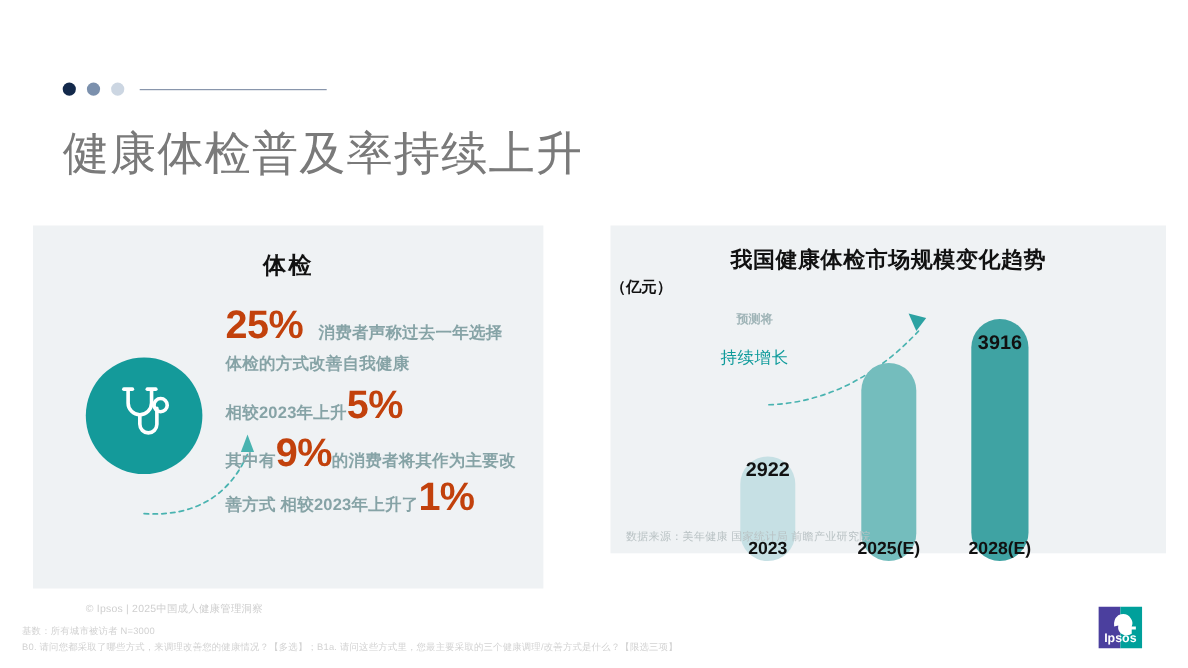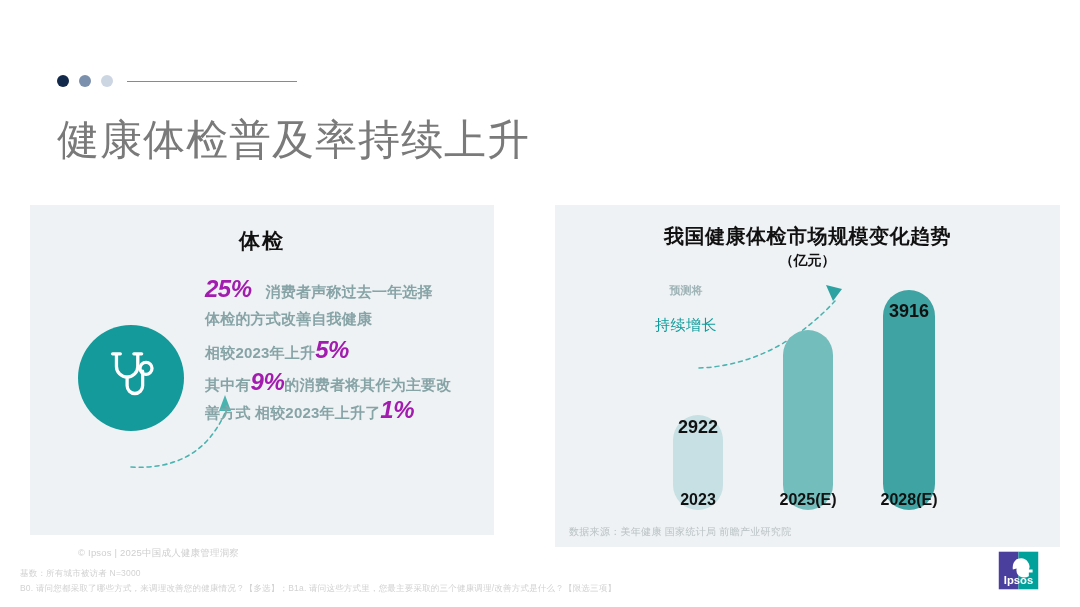--- a/index.html
+++ b/index.html
@@ -18,21 +18,21 @@
 
   .page-title{
     position:absolute;left:57px;top:112px;
     font-size:42px;color:#7a7a7a;font-weight:400;
     letter-spacing:1px;white-space:nowrap;
   }
 
   
   .panel{position:absolute;background:#eff2f4;}
   .panel-left{left:30px;top:205px;width:464px;height:330px;}
-  .panel-right{left:555px;top:205px;width:505px;height:342px;}
+  .panel-right{left:555px;top:205px;width:505px;height:298px;}
 
   .panel-title{
     position:absolute;width:100%;text-align:center;
     font-weight:bold;color:#111;
   }
   .panel-left .panel-title{top:22px;font-size:21px;letter-spacing:2px;}
 
   
   .badge{
     position:absolute;left:48px;top:120px;
@@ -44,37 +44,36 @@
 
   
   .statements{
     position:absolute;left:175px;top:72px;width:310px;
   }
   .stmt-line{
     display:flex;align-items:baseline;flex-wrap:nowrap;
     margin-bottom:10px;line-height:1.0;
   }
   .big{
-    font-size:24px;font-weight:bold;color:#a21caf;
+    font-size:36px;font-weight:bold;color:#c2410c;
     letter-spacing:-0.5px;
-    font-style:italic;
   }
   .txt{
     font-size:15px;font-weight:bold;color:#86a3a6;
     letter-spacing:0.2px;
   }
   .sp{display:inline-block;width:7px;}
 
   
   .chart-title{
     position:absolute;top:18px;width:100%;text-align:center;
     font-size:20px;font-weight:bold;color:#111;letter-spacing:0.5px;
   }
   .chart-sub{
-    position:absolute;top:47px;width:100%;text-align:center;
+    position:absolute;top:47px;width:100%;
     font-size:14px;font-weight:bold;color:#111;
   }
 
   .annot{position:absolute;left:85px;top:78px;text-align:center;width:92px;}
   .annot-top{font-size:11px;color:#9fb4b7;font-weight:bold;margin-bottom:18px;}
   .annot-big{font-size:15px;color:#0f9b9b;font-weight:normal;letter-spacing:0.5px;}
 
   .trend{position:absolute;left:140px;top:60px;width:200px;height:115px;pointer-events:none;}
 
   .plot{position:absolute;left:0;top:0;width:100%;height:100%;}

